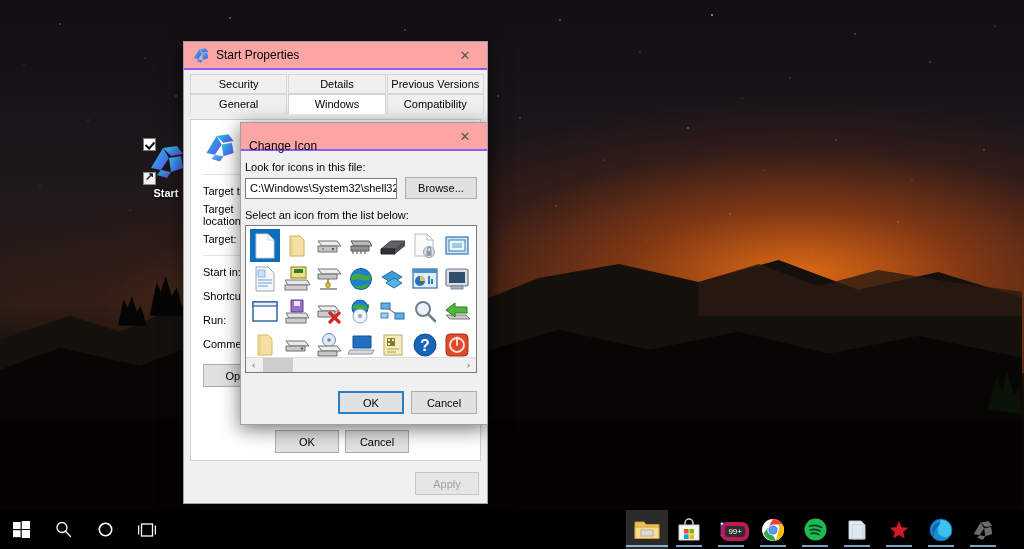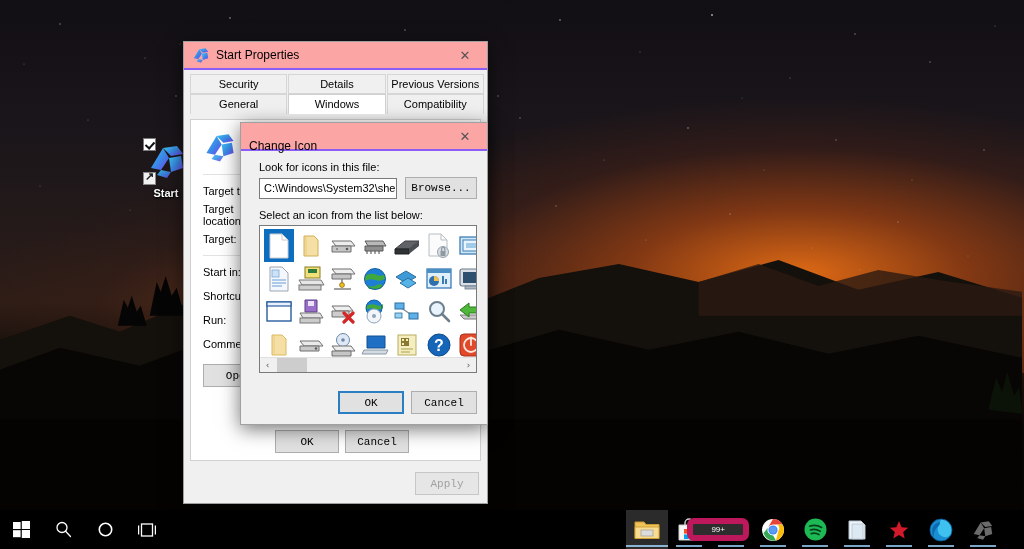--- a/index.html
+++ b/index.html
@@ -101,35 +101,35 @@
   .pp-field .val {
     flex: 1 1 auto; height: 19px; background: #fff; border: 1px solid #cfcfcf;
     font-size: 11px; line-height: 17px; padding: 0 3px; color: #000; overflow: hidden; white-space: nowrap;
   }
   .pp-field .val.plain { border: none; background: transparent; }
   .pp-btnrow { padding: 8px 12px; display: flex; gap: 6px; }
 
   .btn {
     height: 23px; min-width: 72px; padding: 0 10px;
     background: #e1e1e1; border: 1px solid #adadad; color: #000;
-    font-size: 11px; font-family: Liberation Mono, monospace;
+    font-size: 11px; font-family: Liberation Sans, sans-serif;
     display: inline-flex; align-items: center; justify-content: center;
   }
   .btn.default { border: 2px solid #2a7ec1; background: #e1e1e1; }
   .btn.disabled { color: #a0a0a0; border-color: #c6c6c6; background: #e6e6e6; margin-top: 42px; }
 
   #props .footer {
     position: absolute; right: 8px; bottom: 8px; display: flex; gap: 6px;
   }
   #props .footer .btn { min-width: 64px; }
 
   
   #changeicon { left: 240px; top: 122px; width: 248px; height: 303px; }
   #changeicon .titlebar .tb-text { padding-left: 8px; font-size: 12px; margin-top: 19px; }
-  #changeicon .ci-body { padding: 10px 10px 0 18px; }
+  #changeicon .ci-body { padding: 10px 10px 0 4px; }
   .ci-label { font-size: 11px; color: #000; margin-bottom: 4px; }
   .ci-filerow { display: flex; align-items: center; gap: 8px; margin-bottom: 10px; }
   .ci-file {
     flex: 1 1 auto; height: 21px; background: #fff; border: 1px solid #7a7a7a;
     font-size: 11px; line-height: 19px; padding: 0 4px; color: #000; white-space: nowrap; overflow: hidden;
   }
   .ci-browse { width: 66px; height: 22px; }
 
   .ci-listbox {
     margin-top: 4px; height: 148px; background: #fff; border: 1px solid #7a7a7a;
@@ -176,21 +176,21 @@
     position: relative;
   }
   .tb-app.active { background: #2b2b2b; }
   .tb-app .underline {
     position: absolute; bottom: 2px; left: 8px; right: 8px; height: 2px; background: #7aa7c7;
   }
   .tb-app.active .underline { left: 0; right: 0; background: #8ab4d4; }
   .badge {
     position: absolute; right: 3px; bottom: 8px;
     background: #2d2d2d; color: #fff; font-size: 8px; border-radius: 7px;
-    padding: 1px 18px; border: 6px solid #be185d; line-height: 9px; margin-left: 19px;
+    padding: 1px 3px; border: 4px solid #be185d; line-height: 9px; margin-left: 19px;
   }
 </style>
 </head>
 <body>
 
 <div id="desktop">
   <svg id="stars" viewBox="0 0 1024 549" preserveAspectRatio="none">
     <g fill="#ffffff">
       <circle cx="60" cy="24" r="0.7" opacity=".6"></circle>
         <circle cx="145" cy="58" r="0.6" opacity=".5"></circle>

